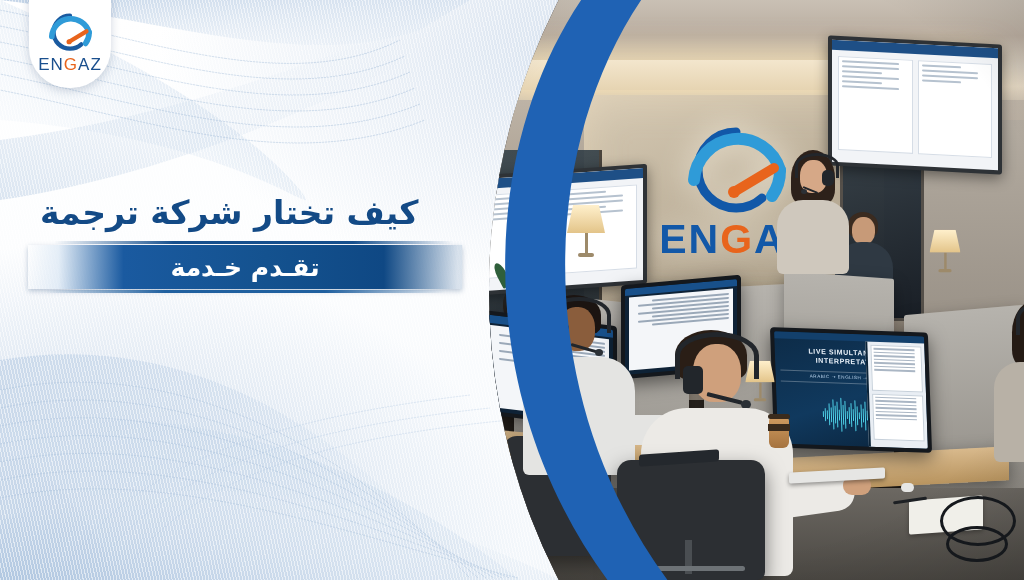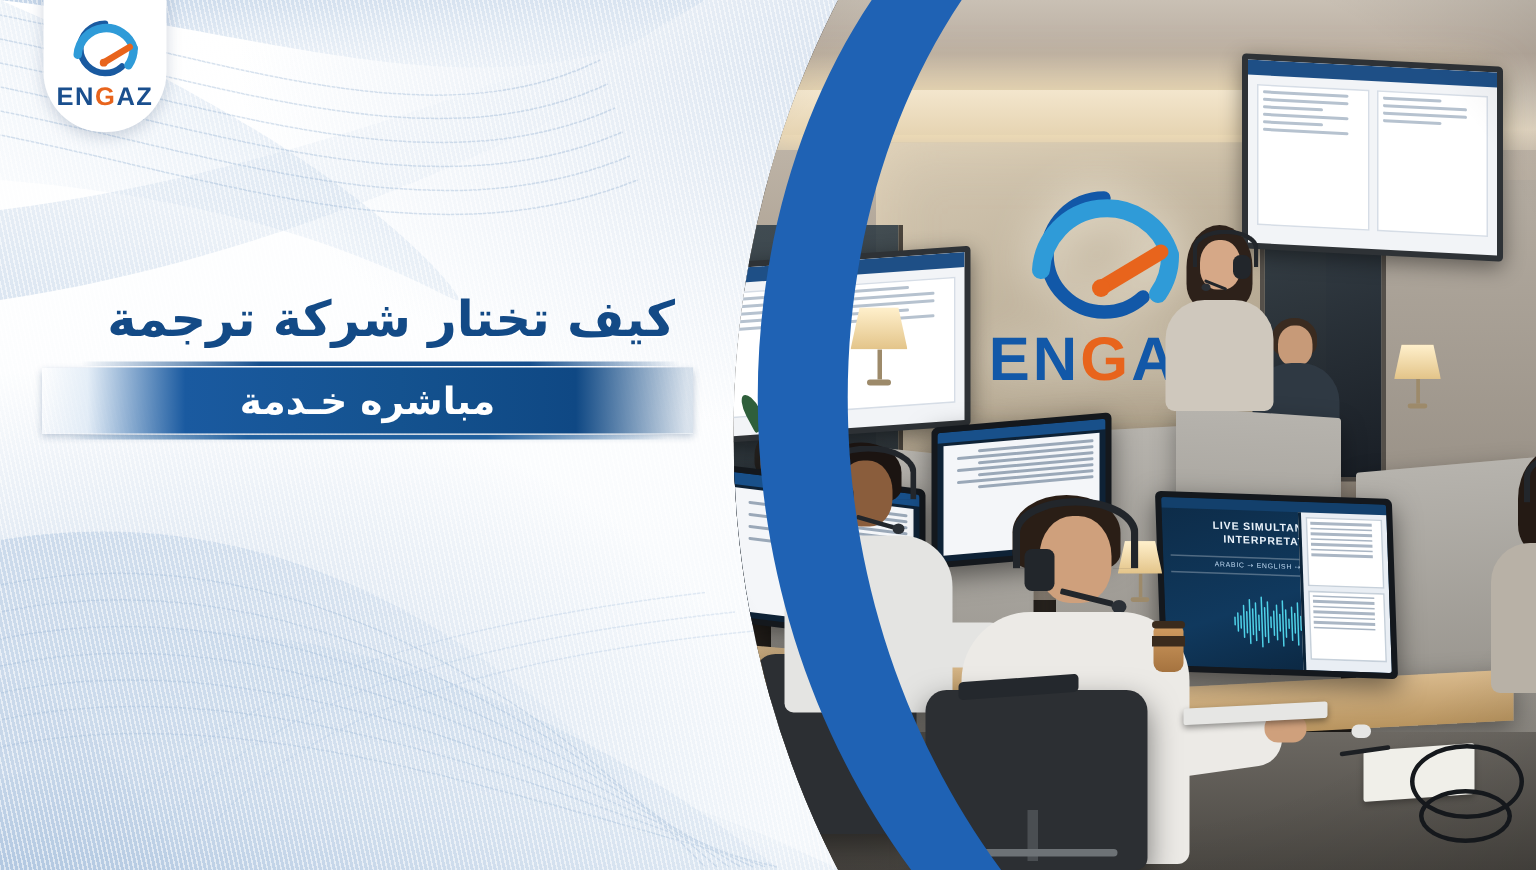--- a/index.html
+++ b/index.html
@@ -208,30 +208,30 @@
   
   .logo-badge{
     position:absolute;left:29px;top:-8px;width:82px;height:96px;
     background:#ffffff;border-radius:0 0 40px 40px;
     box-shadow:0 3px 10px rgba(40,70,110,.22);
     display:flex;flex-direction:column;align-items:center;justify-content:center;
     z-index:6;
   }
   .logo-badge .mark{width:52px;height:42px;margin-top:4px;}
   .logo-badge .word{
-    margin-top:3px;font-size:17px;font-weight:700;letter-spacing:1px;line-height:1;
+    margin-top:3px;font-size:17px;font-weight:400;letter-spacing:1px;line-height:1;
     font-family:"Liberation Sans",sans-serif;
   }
   .logo-badge .word .b{color:#1a4f8e;}
   .logo-badge .word .o{color:#e8641c;}
 
   
   .headline{
     position:absolute;left:0;top:188px;width:480px;
-    z-index:5;direction:rtl;text-align:right;
+    z-index:5;direction:rtl;text-align:left;
   }
   .hl1{
     color:#134a86;font-size:33px;font-weight:700;line-height:1.25;
     padding:4px 30px 10px 40px;
     text-shadow:0 1px 0 rgba(255,255,255,.9);
   }
   .hl-bar{
     position:relative;margin:2px 18px 0 28px;height:44px;
     background:linear-gradient(90deg,
       rgba(255,255,255,0) 0%,
@@ -594,17 +594,17 @@
       <path d="M104 48 A44 44 0 0 1 96 74" fill="none" stroke="#2f9bd8" stroke-width="13" stroke-linecap="round"></path>
       <path d="M98 46 L58 70" stroke="#e8641c" stroke-width="10" stroke-linecap="round"></path>
       <circle cx="58" cy="70" r="6" fill="#e8641c"></circle>
     </svg>
     <div class="word"><span class="b">EN</span><span class="o">G</span><span class="b">AZ</span></div>
   </div>
 
   <div class="headline">
     <div class="hl1">كيف تختار شركة ترجمة</div>
     <div class="hl-bar">
-      <div class="hl2">مباشره خـدمة</div>
+      <div class="hl2">تقـدم خـدمة</div>
     </div>
   </div>
 
 </div>
 
 </body></html>

